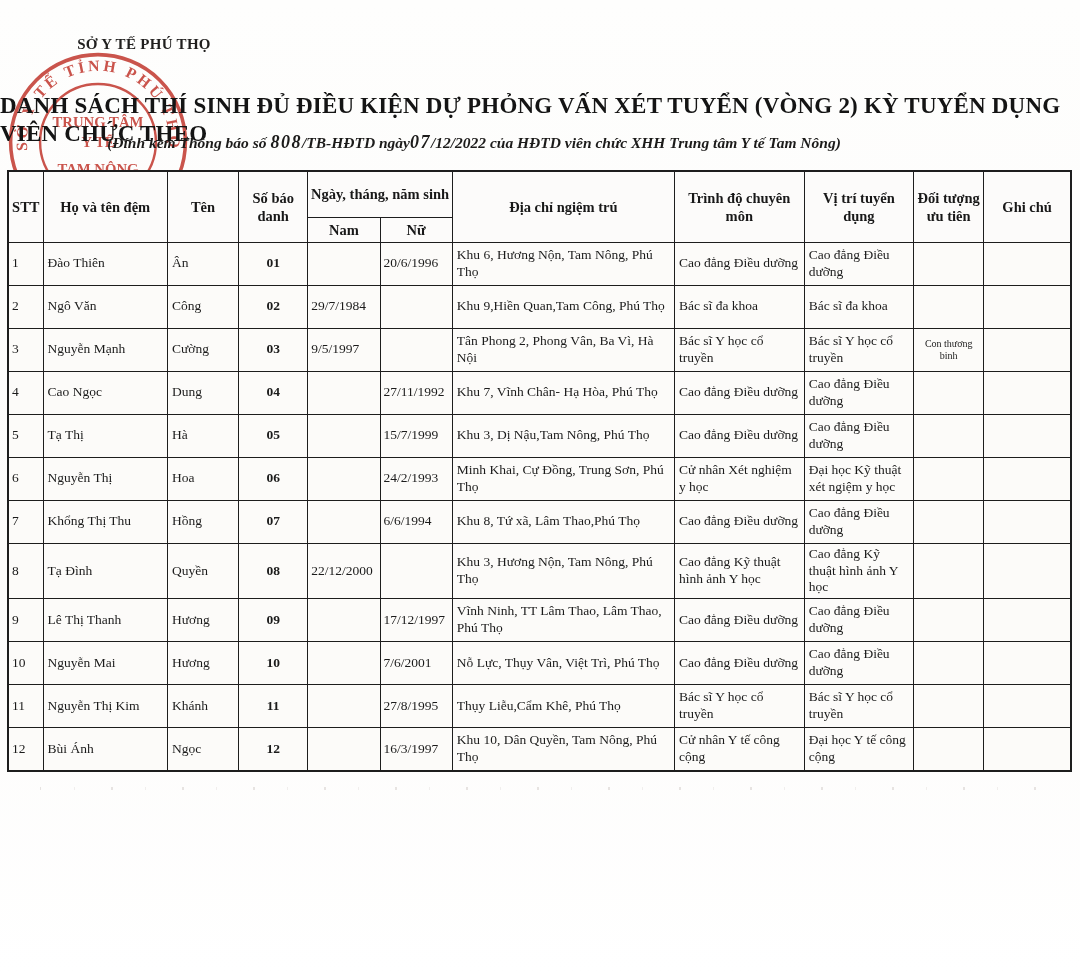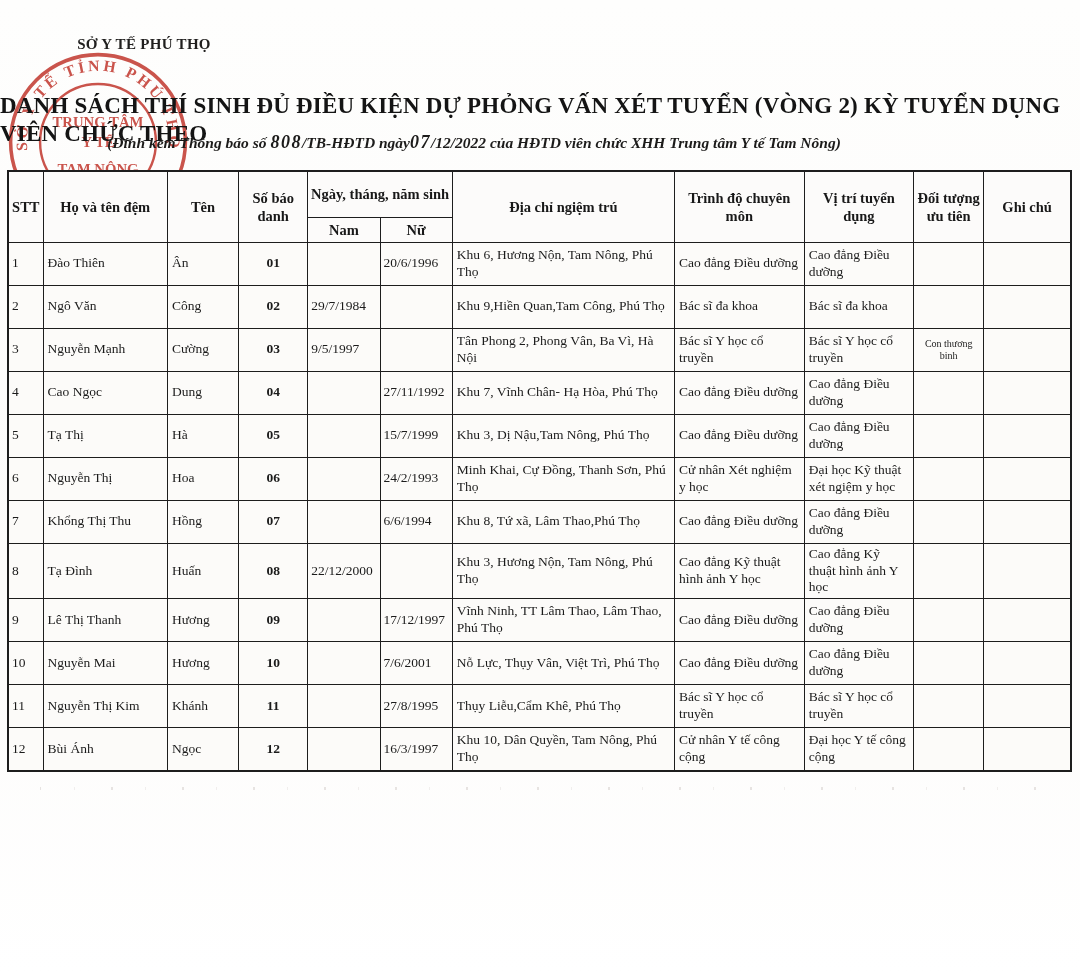--- a/index.html
+++ b/index.html
@@ -189,21 +189,21 @@
           <td class="col-doituong"></td>
           <td class="col-ghichu"></td>
         </tr>
         <tr>
           <td class="col-stt">6</td>
           <td class="col-ho">Nguyễn Thị</td>
           <td class="col-ten">Hoa</td>
           <td class="col-sbd">06</td>
           <td class="col-nam"></td>
           <td class="col-nu">24/2/1993</td>
-          <td class="col-diachi">Minh Khai, Cự Đồng, Thanh Sơn, Phú Thọ</td>
+          <td class="col-diachi">Minh Khai, Cự Đồng, Trung Sơn, Phú Thọ</td>
           <td class="col-trinhdo">Cử nhân Xét nghiệm y học</td>
           <td class="col-vitri">Đại học Kỹ thuật xét ngiệm y học</td>
           <td class="col-doituong"></td>
           <td class="col-ghichu"></td>
         </tr>
         <tr>
           <td class="col-stt">7</td>
           <td class="col-ho">Khổng Thị Thu</td>
           <td class="col-ten">Hồng</td>
           <td class="col-sbd">07</td>
@@ -211,21 +211,21 @@
           <td class="col-nu">6/6/1994</td>
           <td class="col-diachi">Khu 8, Tứ xã, Lâm Thao,Phú Thọ</td>
           <td class="col-trinhdo">Cao đẳng Điều dưỡng</td>
           <td class="col-vitri">Cao đẳng Điều dưỡng</td>
           <td class="col-doituong"></td>
           <td class="col-ghichu"></td>
         </tr>
         <tr>
           <td class="col-stt">8</td>
           <td class="col-ho">Tạ Đình</td>
-          <td class="col-ten">Huấn</td>
+          <td class="col-ten">Quyền</td>
           <td class="col-sbd">08</td>
           <td class="col-nam">22/12/2000</td>
           <td class="col-nu"></td>
           <td class="col-diachi">Khu 3, Hương Nộn, Tam Nông, Phú Thọ</td>
           <td class="col-trinhdo">Cao đẳng Kỹ thuật hình ảnh Y học</td>
           <td class="col-vitri">Cao đẳng Kỹ thuật hình ảnh Y học</td>
           <td class="col-doituong"></td>
           <td class="col-ghichu"></td>
         </tr>
         <tr>

